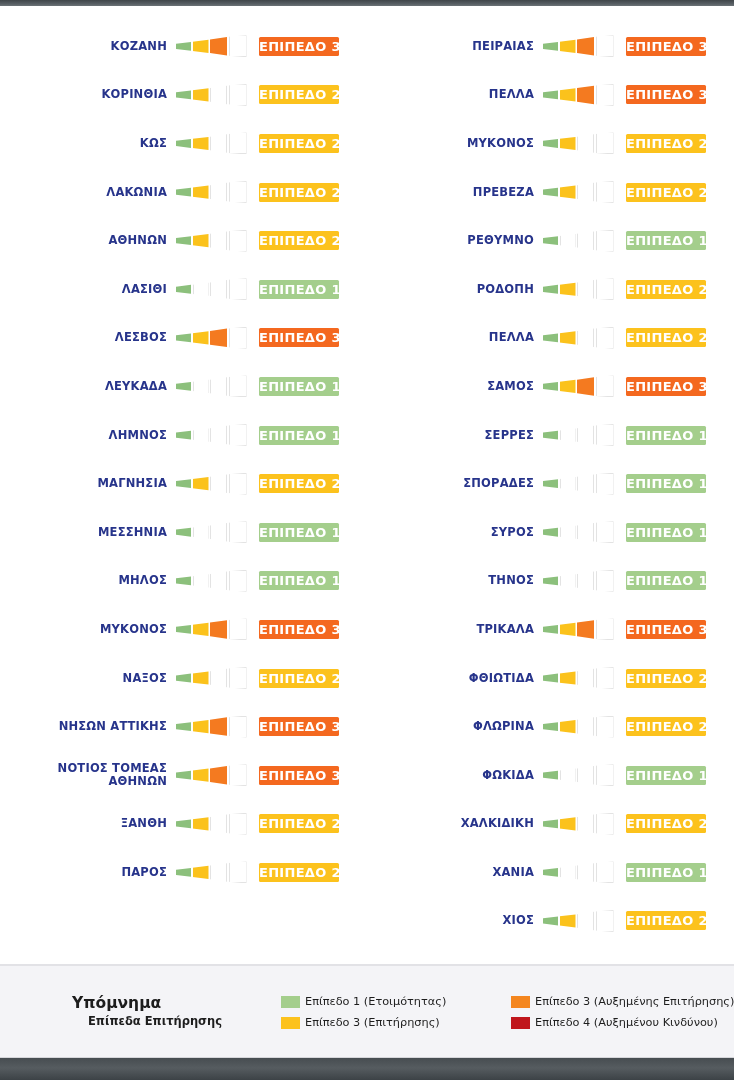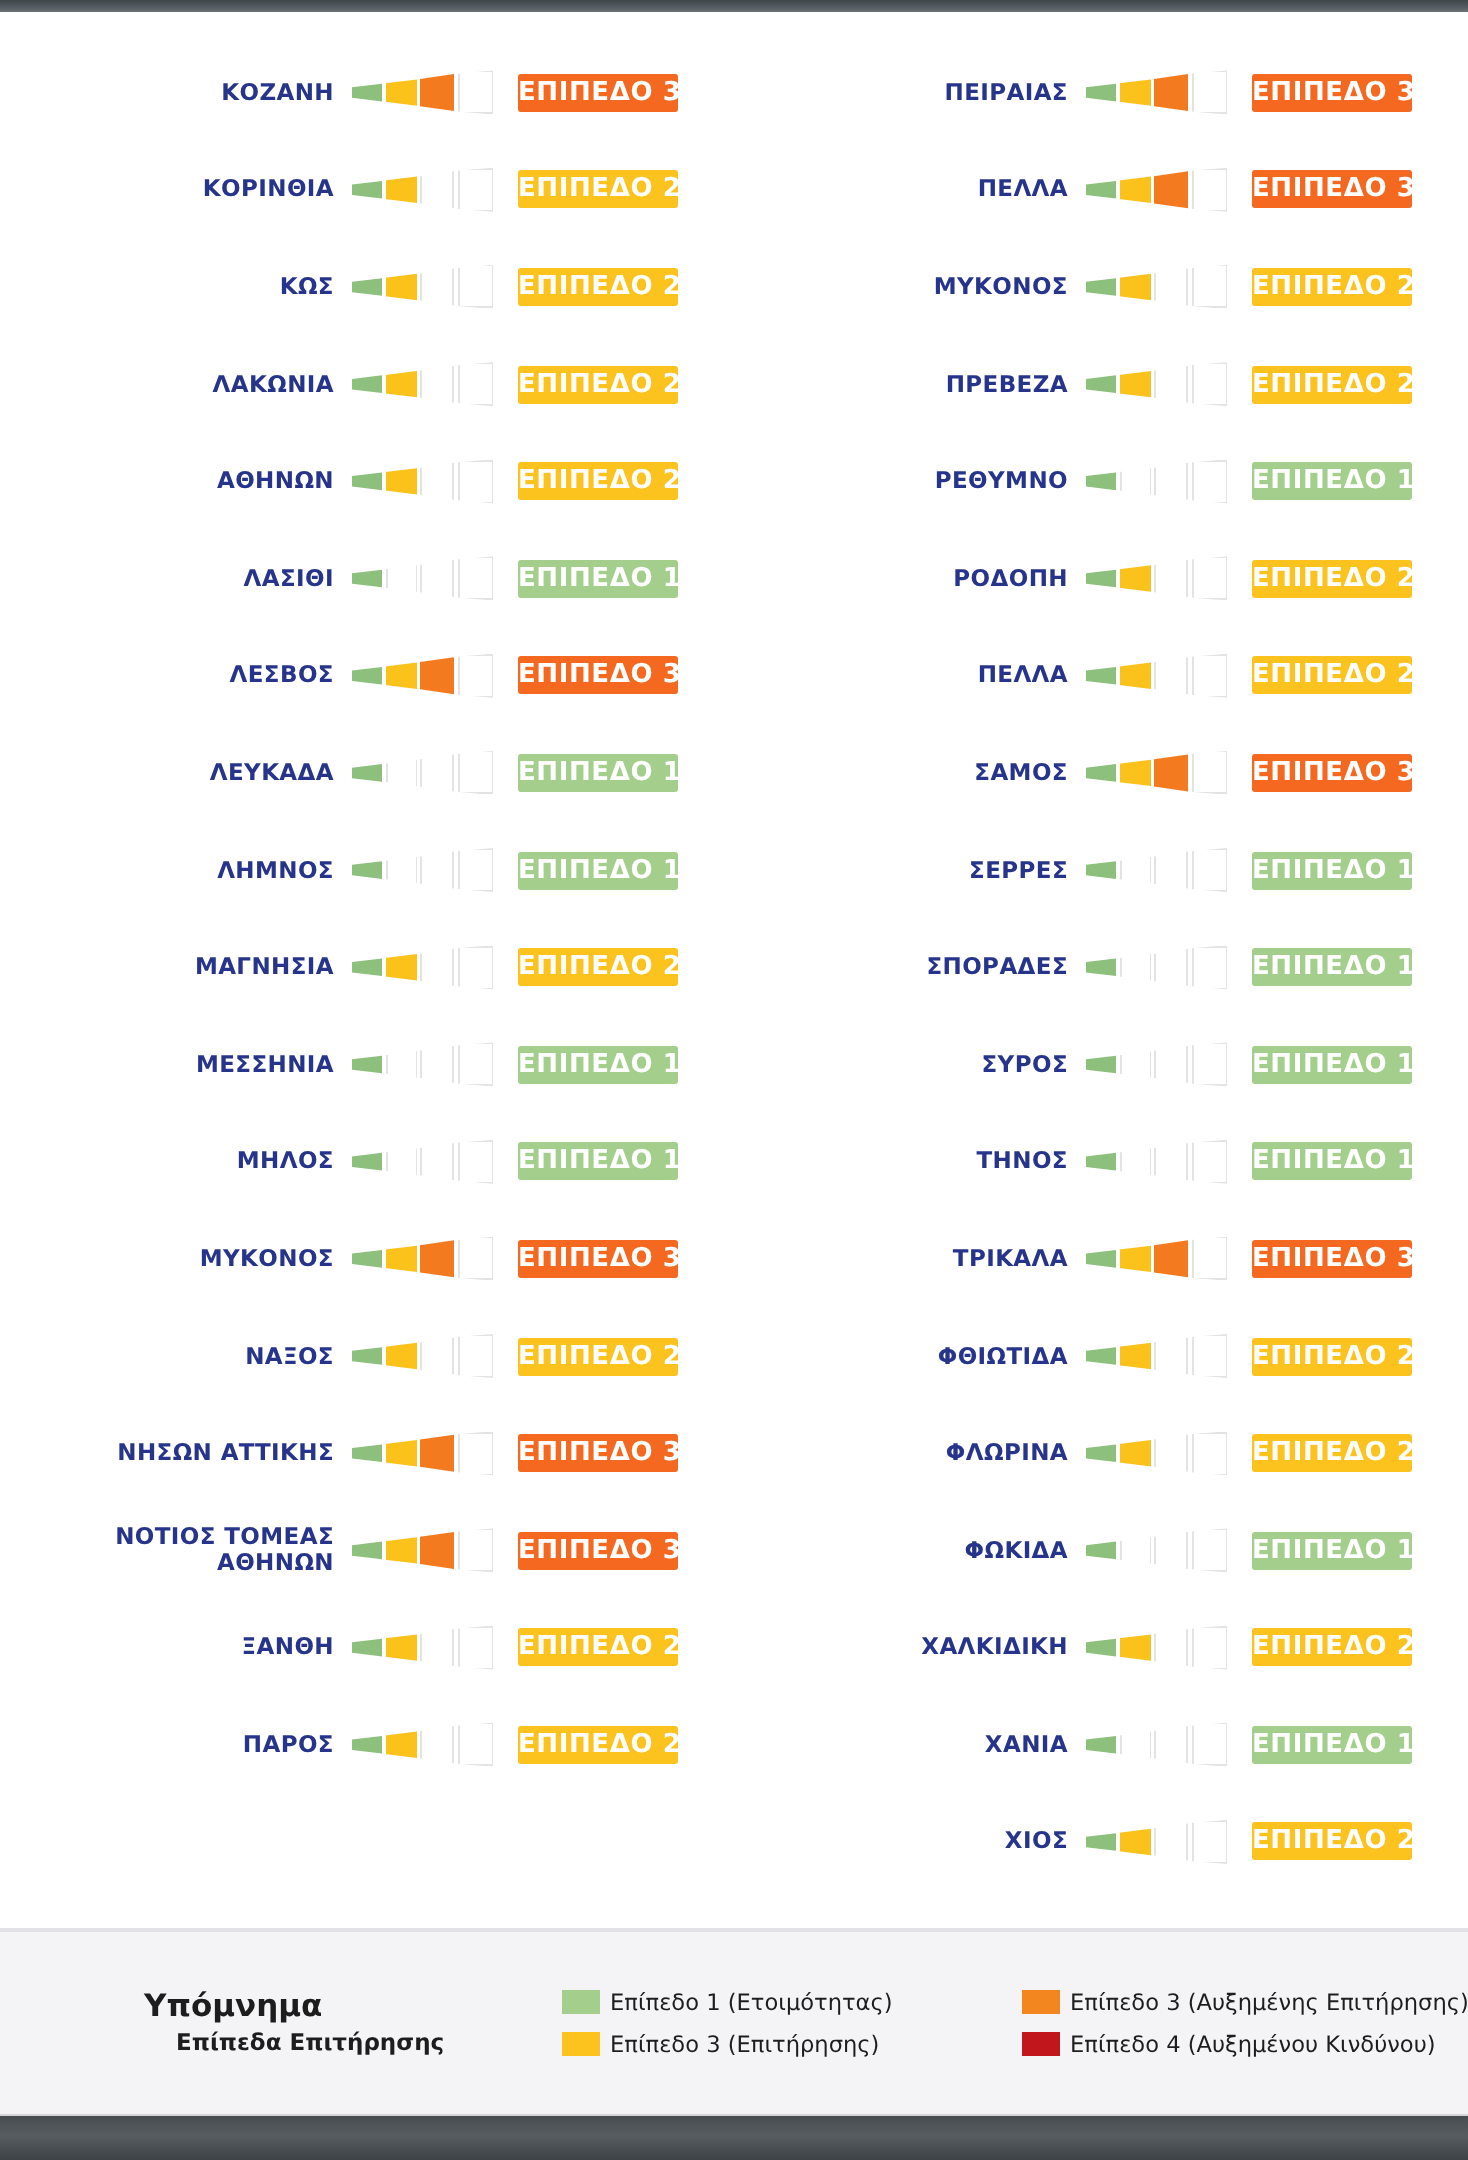--- a/index.html
+++ b/index.html
@@ -148,21 +148,21 @@
     margin-left: 16px;
   }
   .legend-grid {
     display: grid;
     grid-template-columns: 230px 270px;
     grid-auto-rows: 21px;
     align-items: center;
   }
   .legend-item {
     display: flex;
-    align-items: flex-start;
+    align-items: flex-end;
   }
   .legend-swatch {
     width: 19px;
     height: 12px;
     margin-right: 5px;
     flex: 0 0 auto;
   }
   .legend-label {
     color: #1d1d1d;
     font-size: 11.3px;

